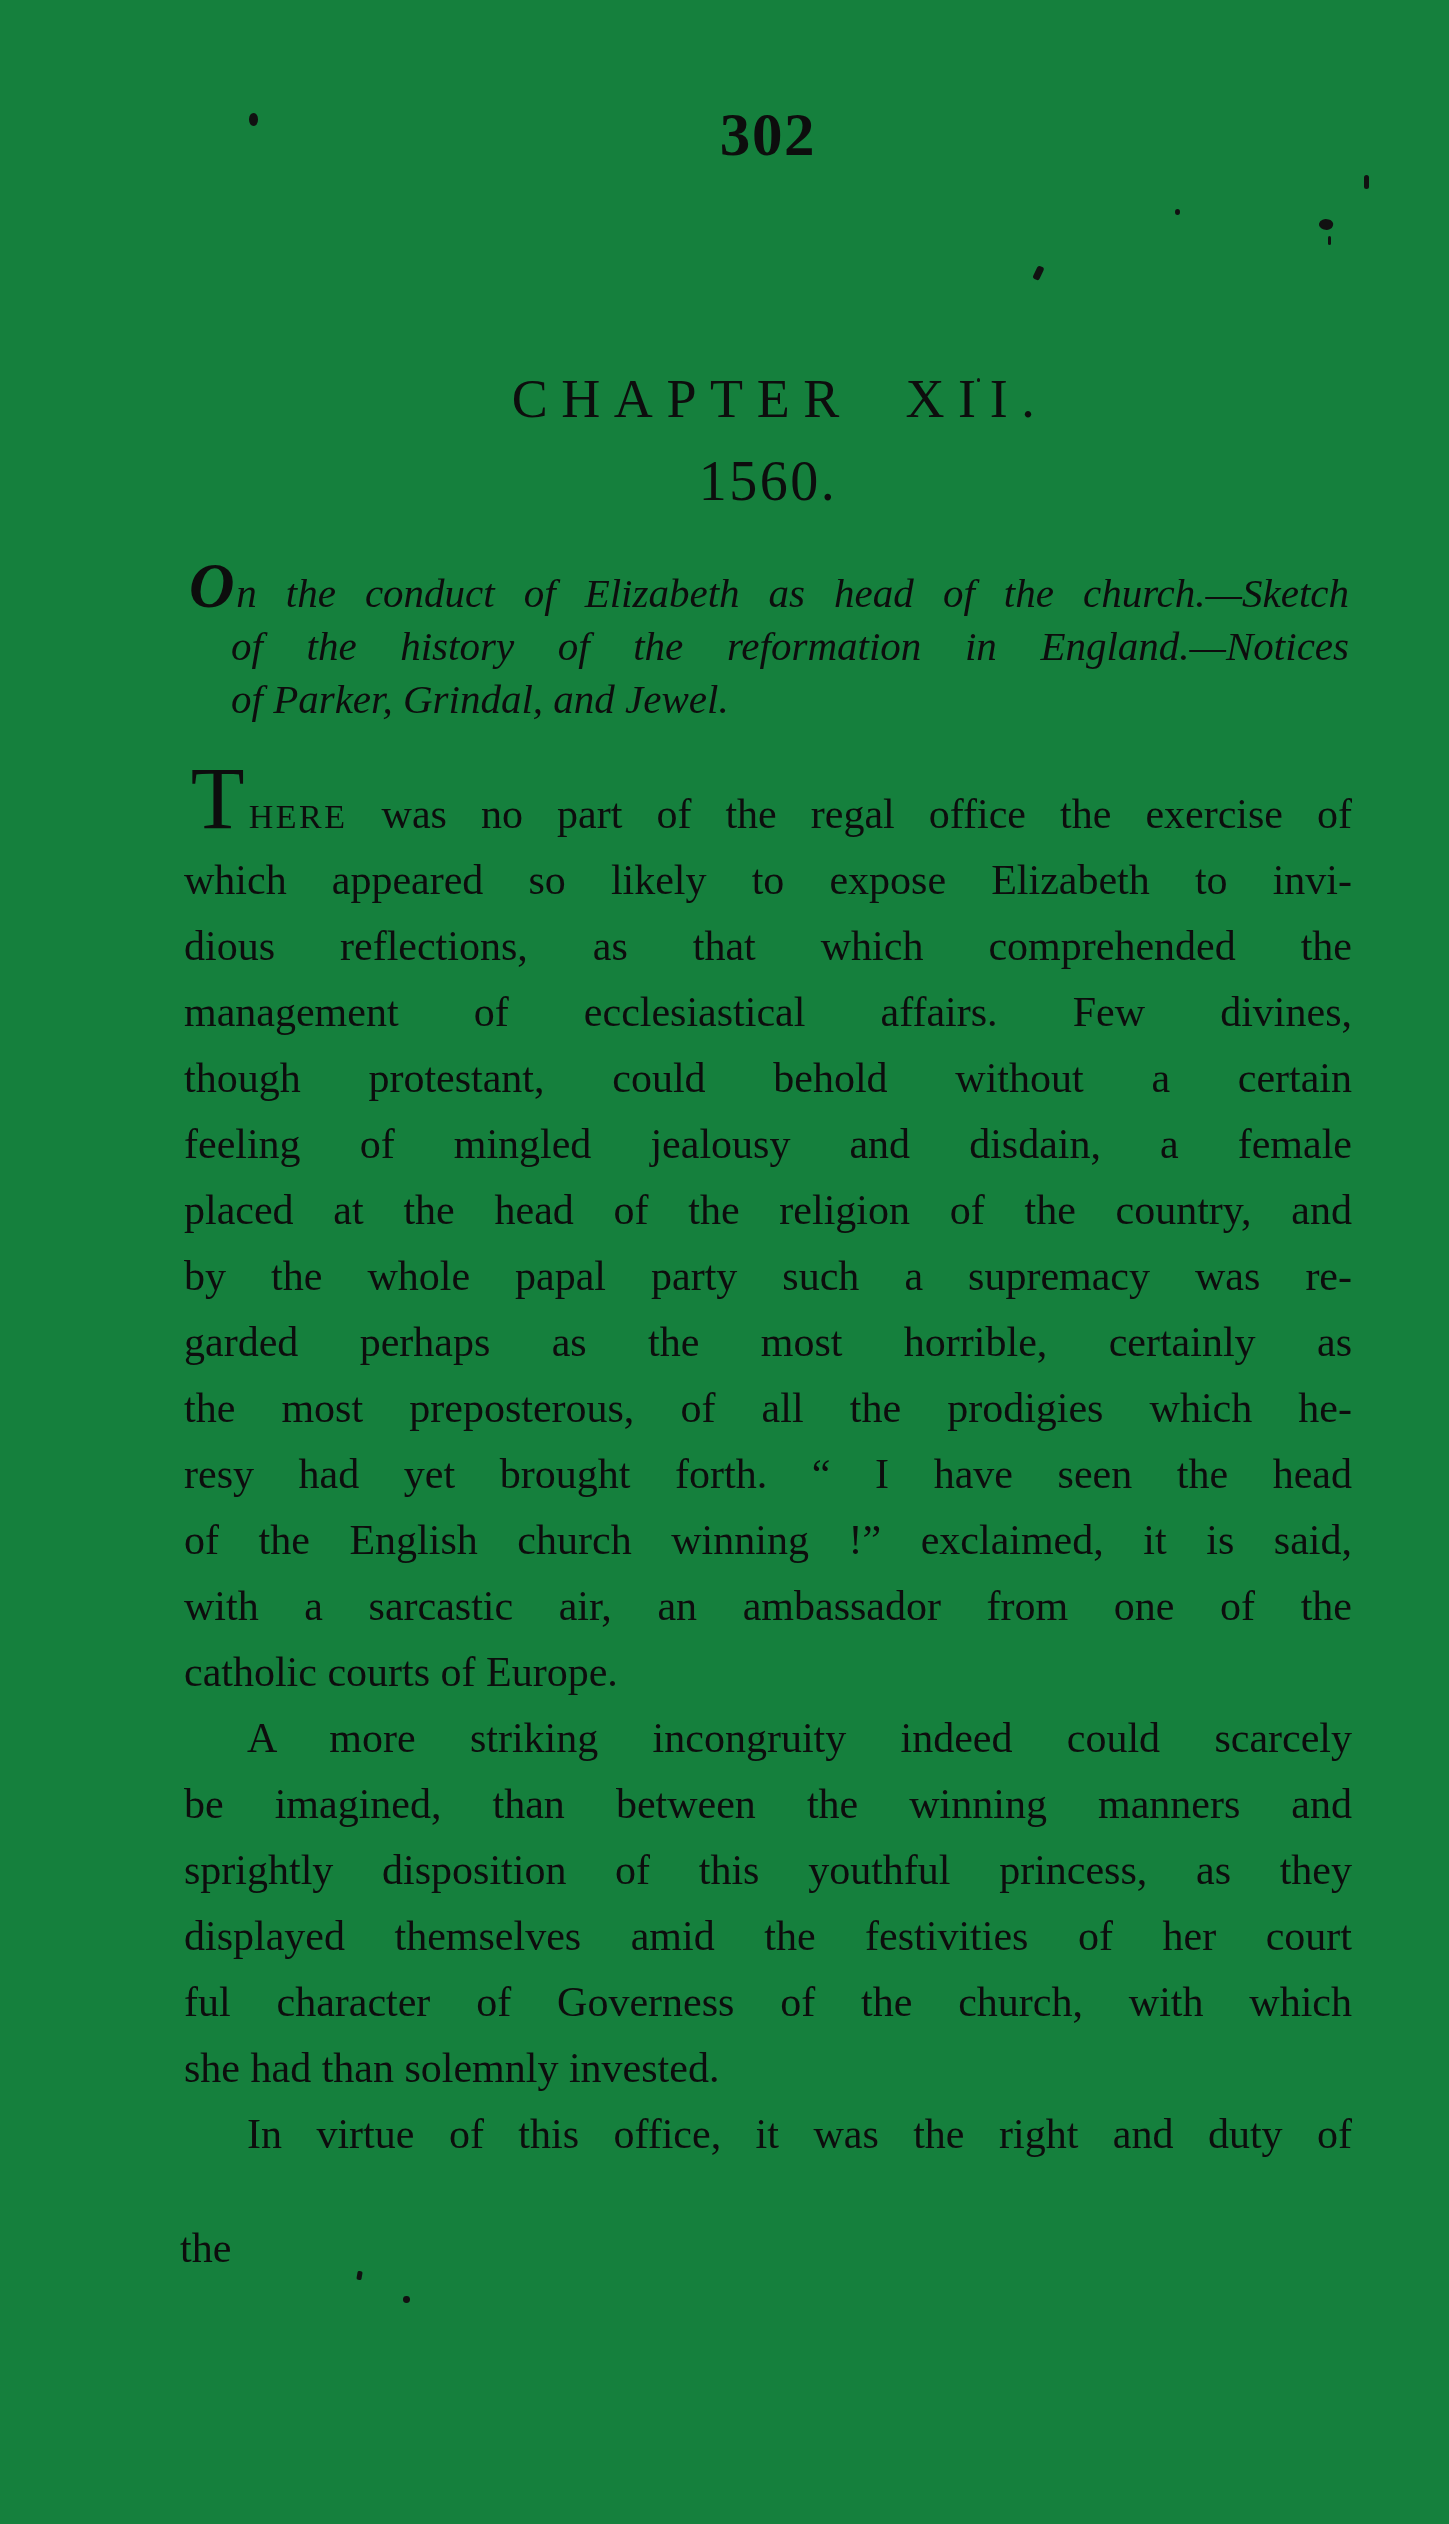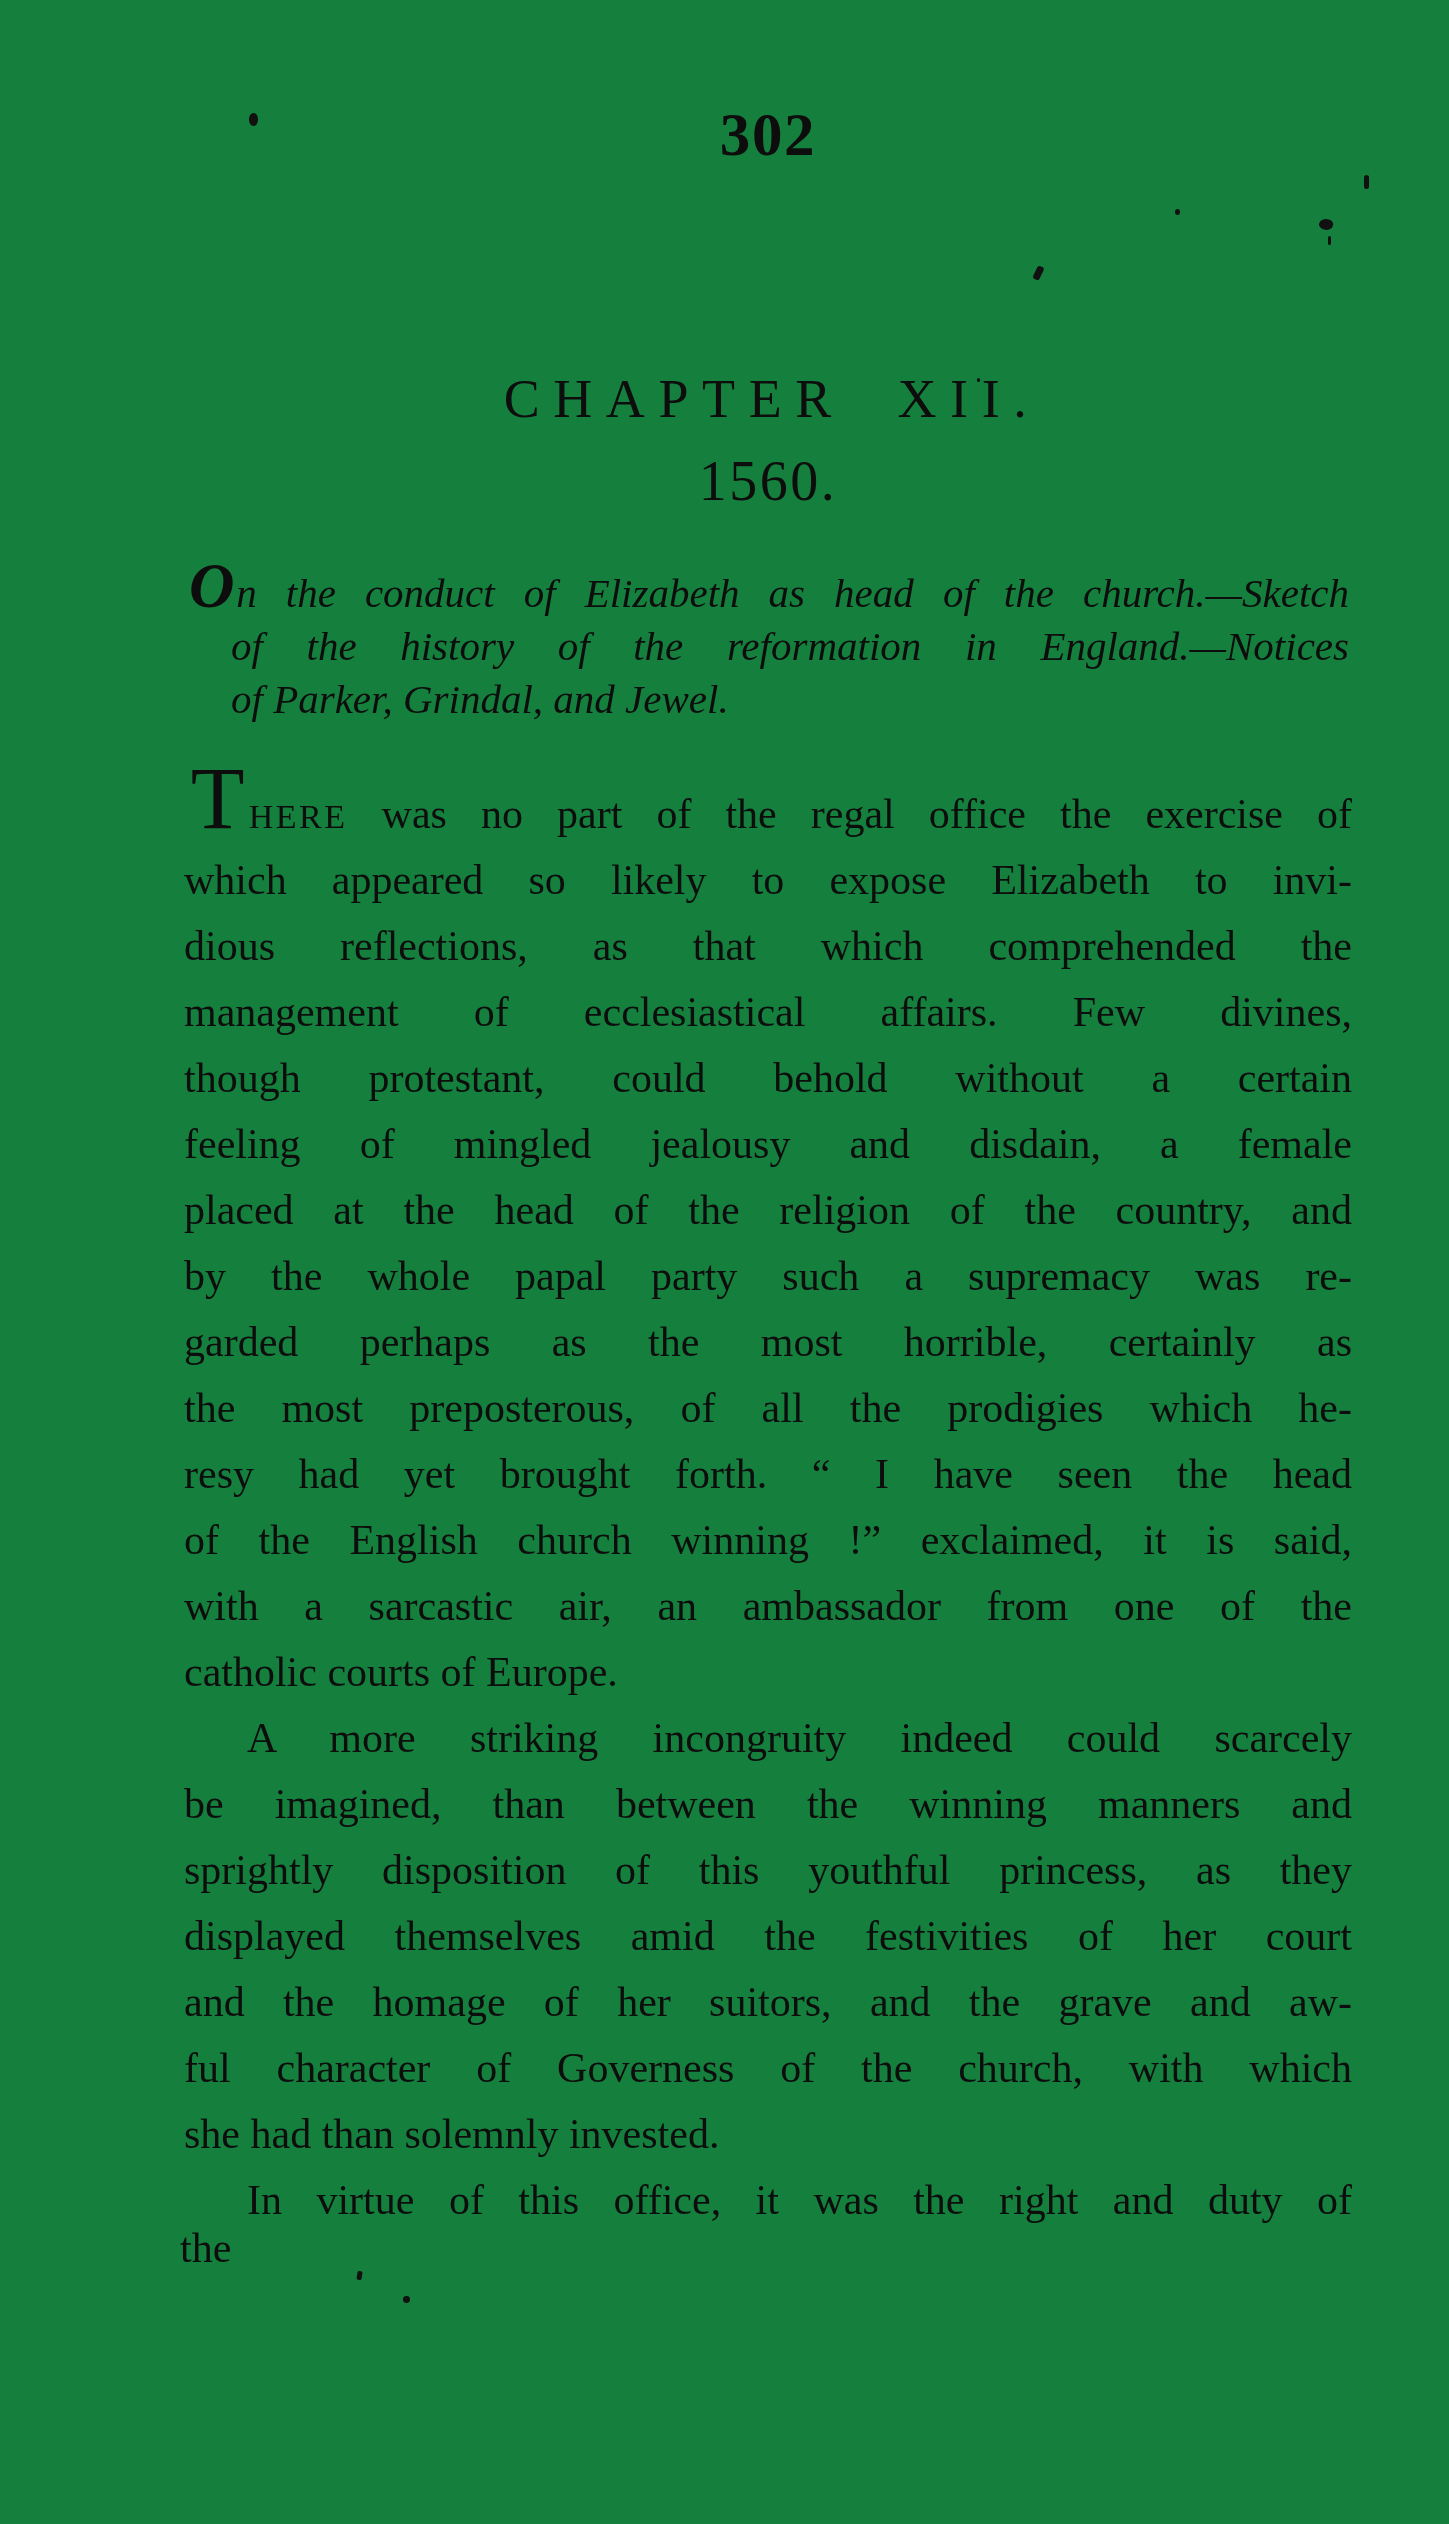--- a/index.html
+++ b/index.html
@@ -21,21 +21,21 @@
     text-align: center;
     font-size: 61px;
     font-weight: bold;
     letter-spacing: 1.7px;
     line-height: 1;
   }
 
   
   .chapter-heading {
     position: absolute;
-    top: 372px; left: 188px; width: 1168px;
+    top: 372px; left: 196px; width: 1168px;
     text-align: center;
     font-size: 54px;
     letter-spacing: 13.6px;
     word-spacing: 25.5px;
     line-height: 1;
     white-space: nowrap;
   }
 
   .chapter-year {
     position: absolute;
@@ -136,21 +136,20 @@
     <div class="line">the most preposterous, of all the prodigies which he-</div>
     <div class="line">resy had yet brought forth.  “ I have seen the head</div>
     <div class="line">of the English church winning !” exclaimed, it is said,</div>
     <div class="line">with a sarcastic air, an ambassador from one of the</div>
     <div class="line endpara">catholic courts of Europe.</div>
 
     <div class="line indent">A more striking incongruity indeed could scarcely</div>
     <div class="line">be imagined, than between the winning manners and</div>
     <div class="line">sprightly disposition of this youthful princess, as they</div>
     <div class="line">displayed themselves amid the festivities of her court</div>
-    <div class="line">and the homage of her suitors, and the grave and aw-</div>
     <div class="line">ful character of Governess of the church, with which</div>
     <div class="line endpara">she had than solemnly invested.</div>
 
     <div class="line indent">In virtue of this office, it was the right and duty of</div>
   </div>
 
   <div class="catchword">the</div>
 
   <div class="speck s1"></div>
   <div class="speck s2"></div>

